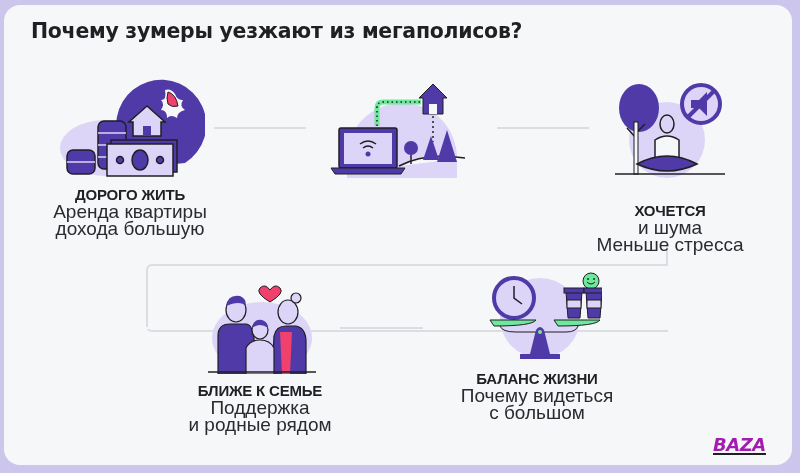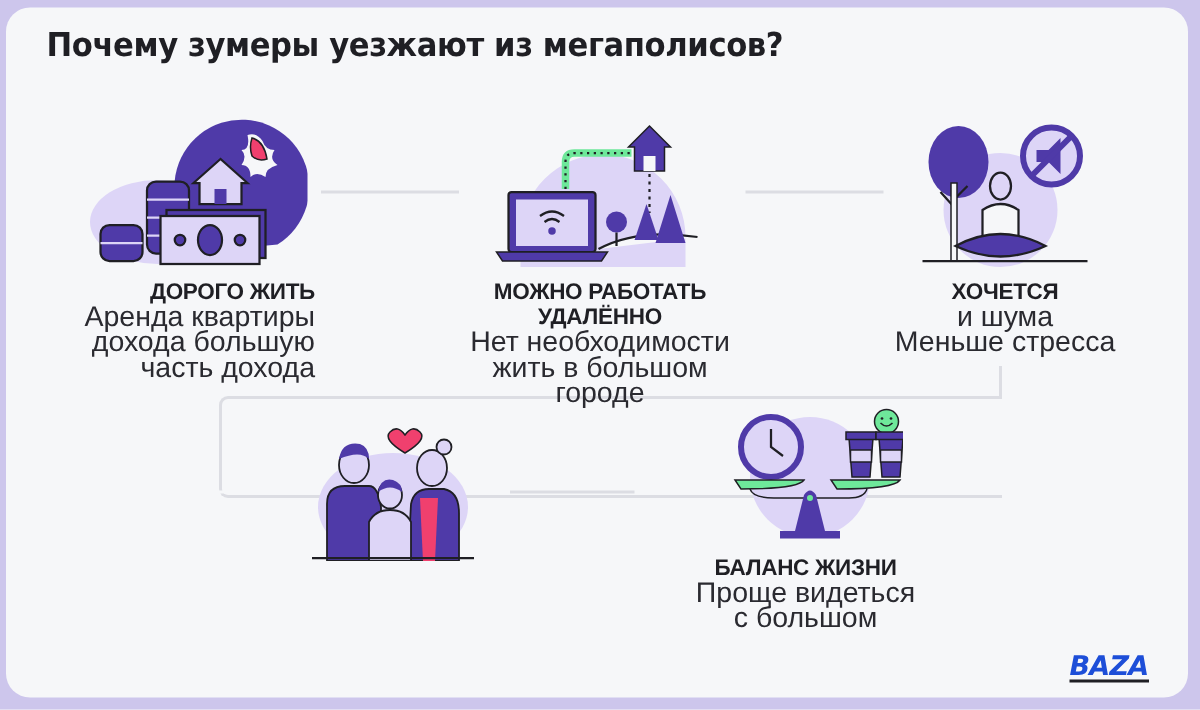--- a/index.html
+++ b/index.html
@@ -21,21 +21,21 @@
   }
   .line { position: absolute; background: #dcdde3; }
   .conn { position: absolute; border: 2px solid #dcdde3; }
   .item { position: absolute; text-align: center; color: #1f1f24; }
   .item svg { display: block; margin: 0 auto; }
   .item .h { font-weight: 700; font-size: 15px; line-height: 17px; letter-spacing: -0.2px; }
   .item .t { font-size: 19px; line-height: 17px; color: #2a2a30; }
   .logo {
     position: absolute; left: 713px; top: 436px;
     font-family: "DejaVu Sans", sans-serif; font-weight: 900; font-style: italic;
-    font-size: 18px; color: #1d4ed8; letter-spacing: -0.5px;
+    font-size: 18px; color: #a21caf; letter-spacing: -0.5px;
     border-bottom: 2px solid #1f1f24; line-height: 17px;
   }
 </style>
 </head>
 <body>
 
 <div class="card"></div>
 
 <div class="title">Почему зумеры уезжают из мегаполисов?</div>
 
@@ -61,25 +61,24 @@
         <line x1="43" y1="79" x2="71" y2="79" stroke="#ddd5f7"></line>
       <rect x="12" y="72" width="28" height="24" rx="6" fill="#4f3aa8"></rect>
       <line x1="12" y1="84" x2="40" y2="84" stroke="#ddd5f7"></line>
       <rect x="56" y="62" width="66" height="32" fill="#4f3aa8"></rect>
       <rect x="52" y="66" width="66" height="32" fill="#ddd5f7"></rect>
       <ellipse cx="85" cy="82" rx="8" ry="10" fill="#4f3aa8"></ellipse>
       <circle cx="65" cy="82" r="3.5" fill="#4f3aa8"></circle>
         <circle cx="105" cy="82" r="3.5" fill="#4f3aa8"></circle>
     </g>
   </svg>
-  <div style="margin-top:6px;text-align:right;">
+  <div style="margin-top:6px;">
     <div class="h">ДОРОГО ЖИТЬ</div>
     <div class="t">Аренда квартиры</div>
     <div class="t">дохода большую</div>
-    <div class="t">часть дохода</div>
   </div>
 </div>
 
 <div class="item" style="left:300px;top:78px;width:200px;">
   <svg width="150" height="102" viewBox="0 0 150 102">
     <path d="M22 80 A55 55 0 0 1 132 80 L132 100 L22 100 Z" fill="#ddd5f7"></path>
     <path d="M52 48 L52 30 Q52 24 58 24 L96 24" fill="none" stroke="#6ee89a" stroke-width="5"></path>
     <path d="M52 48 L52 30 Q52 24 58 24 L96 24" fill="none" stroke="#1f1f24" stroke-width="1.5" stroke-dasharray="1.5 3"></path>
     <path d="M108 6 L94 20 L98 20 L98 36 L118 36 L118 20 L122 20 Z" fill="#4f3aa8" stroke="#1f1f24" stroke-width="1"></path>
     <rect x="104" y="26" width="8" height="10" fill="#f6f7f9"></rect>
@@ -88,43 +87,37 @@
     <circle cx="86" cy="70" r="7" fill="#4f3aa8"></circle>
       <line x1="86" y1="77" x2="86" y2="86" stroke="#1f1f24" stroke-width="1.5"></line>
     <path d="M106 58 L98 82 L114 82 Z" fill="#4f3aa8"></path>
     <path d="M122 52 L112 84 L132 84 Z" fill="#4f3aa8"></path>
     <rect x="14" y="50" width="58" height="40" rx="2" fill="#4f3aa8" stroke="#1f1f24" stroke-width="1.5"></rect>
     <rect x="19" y="55" width="48" height="31" fill="#ddd5f7"></rect>
     <path d="M6 90 L80 90 L76 96 L10 96 Z" fill="#4f3aa8" stroke="#1f1f24" stroke-width="1"></path>
     <path d="M35 66 Q43 60 51 66 M38 70 Q43 66 48 70" fill="none" stroke="#1f1f24" stroke-width="1.5"></path>
     <circle cx="43" cy="76" r="2.5" fill="#4f3aa8"></circle>
   </svg>
-  <div style="margin-top:6px;">
-    <div class="h">МОЖНО РАБОТАТЬ</div>
-    <div class="h">УДАЛЁННО</div>
-    <div class="t">Нет необходимости</div>
-    <div class="t">жить в большом городе</div>
-  </div>
 </div>
 
 <div class="item" style="left:590px;top:78px;width:160px;">
   <svg width="130" height="102" viewBox="0 0 130 102">
     <circle cx="62" cy="62" r="38" fill="#ddd5f7"></circle>
     <ellipse cx="34" cy="30" rx="20" ry="24" fill="#4f3aa8"></ellipse>
     <path d="M30 95 L32 44 M31 60 L22 50 M31 55 L40 46" stroke="#1f1f24" stroke-width="1.5" fill="none"></path>
     <rect x="29" y="44" width="4" height="52" fill="#f6f7f9" stroke="#1f1f24" stroke-width="1"></rect>
     <circle cx="96" cy="26" r="19" fill="#ddd5f7" stroke="#4f3aa8" stroke-width="4"></circle>
     <path d="M86 22 L94 22 L102 14 L102 38 L94 30 L86 30 Z" fill="#4f3aa8"></path>
     <line x1="82" y1="40" x2="110" y2="12" stroke="#4f3aa8" stroke-width="4"></line>
     <ellipse cx="62" cy="46" rx="7" ry="9" fill="#ddd5f7" stroke="#1f1f24" stroke-width="1.5"></ellipse>
     <path d="M50 86 L50 62 Q62 54 74 62 L74 86 Z" fill="#f6f7f9" stroke="#1f1f24" stroke-width="1.5"></path>
     <path d="M32 86 Q62 70 92 86 Q62 100 32 86 Z" fill="#4f3aa8" stroke="#1f1f24" stroke-width="1.5"></path>
     <line x1="10" y1="96" x2="120" y2="96" stroke="#1f1f24" stroke-width="1.5"></line>
   </svg>
-  <div style="margin-top:6px;">
+  <div style="margin-top:22px;">
     <div class="h">ХОЧЕТСЯ</div>
     <div class="t">и шума</div>
     <div class="t">Меньше стресса</div>
   </div>
 </div>
 
 <div class="item" style="left:180px;top:278px;width:160px;">
   <svg width="120" height="96" viewBox="0 0 120 96">
     <ellipse cx="62" cy="60" rx="50" ry="36" fill="#ddd5f7"></ellipse>
     <path d="M70 12 q-5 -7 -10 -2 q-5 5 10 14 q15 -9 10 -14 q-5 -5 -10 2z" fill="#f0406e" stroke="#1f1f24" stroke-width="1"></path>
@@ -133,20 +126,25 @@
     <path d="M26 28 Q28 16 40 18 Q46 20 46 28 Q40 22 26 28z" fill="#4f3aa8"></path>
     <path d="M72 96 L74 58 Q76 48 86 48 L96 48 Q106 50 106 64 L106 96 Z" fill="#4f3aa8" stroke="#1f1f24" stroke-width="1.2"></path>
     <path d="M80 54 L92 54 L90 96 L82 96 Z" fill="#f0406e"></path>
     <ellipse cx="88" cy="34" rx="10" ry="12" fill="#ddd5f7" stroke="#1f1f24" stroke-width="1.2"></ellipse>
     <circle cx="96" cy="20" r="5" fill="#ddd5f7" stroke="#1f1f24" stroke-width="1.2"></circle>
     <path d="M46 96 L46 70 Q50 62 60 62 Q70 62 74 70 L74 96 Z" fill="#ddd5f7" stroke="#1f1f24" stroke-width="1.2"></path>
     <ellipse cx="60" cy="52" rx="8" ry="9" fill="#ddd5f7" stroke="#1f1f24" stroke-width="1.2"></ellipse>
     <path d="M52 50 Q54 40 62 42 Q68 44 68 50 Q60 44 52 50z" fill="#4f3aa8"></path>
     <line x1="8" y1="94" x2="116" y2="94" stroke="#1f1f24" stroke-width="1.5"></line>
   </svg>
+  <div style="margin-top:8px;">
+    <div class="h">БЛИЖЕ К СЕМЬЕ</div>
+    <div class="t">Поддержка</div>
+    <div class="t">и родные рядом</div>
+  </div>
 </div>
 
 <div class="item" style="left:457px;top:268px;width:160px;text-align:center;">
   <svg width="130" height="94" viewBox="0 0 130 94">
     <circle cx="68" cy="50" r="40" fill="#ddd5f7"></circle>
     <circle cx="119" cy="13" r="8" fill="#6ee89a" stroke="#1f1f24" stroke-width="1"></circle>
     <path d="M115 14 q4 4 8 0" fill="none" stroke="#1f1f24" stroke-width="1"></path>
     <circle cx="116" cy="11" r="0.9" fill="#1f1f24"></circle>
       <circle cx="122" cy="11" r="0.9" fill="#1f1f24"></circle>
     <circle cx="42" cy="30" r="20" fill="#ddd5f7" stroke="#4f3aa8" stroke-width="4"></circle>
@@ -161,18 +159,18 @@
     </g>
     <path d="M18 52 L64 52 Q60 58 22 58 Z" fill="#6ee89a" stroke="#1f1f24" stroke-width="1"></path>
     <path d="M88 52 L134 52 Q130 58 92 58 Z" fill="#6ee89a" stroke="#1f1f24" stroke-width="1" transform="translate(-6 0)"></path>
     <path d="M28 58 Q30 64 44 64 L94 64 Q104 64 106 58" fill="none" stroke="#1f1f24" stroke-width="1"></path>
     <path d="M64 62 Q68 56 72 62 L78 86 L58 86 Z" fill="#4f3aa8"></path>
     <circle cx="68" cy="64" r="2" fill="#6ee89a"></circle>
     <rect x="48" y="86" width="40" height="5" fill="#4f3aa8"></rect>
   </svg>
   <div style="margin-top:8px;">
     <div class="h">БАЛАНС ЖИЗНИ</div>
-    <div class="t">Проще видеться</div>
+    <div class="t">Почему видеться</div>
     <div class="t">с большом</div>
   </div>
 </div>
 
 <div class="logo">BAZA</div>
 
 </body></html>

